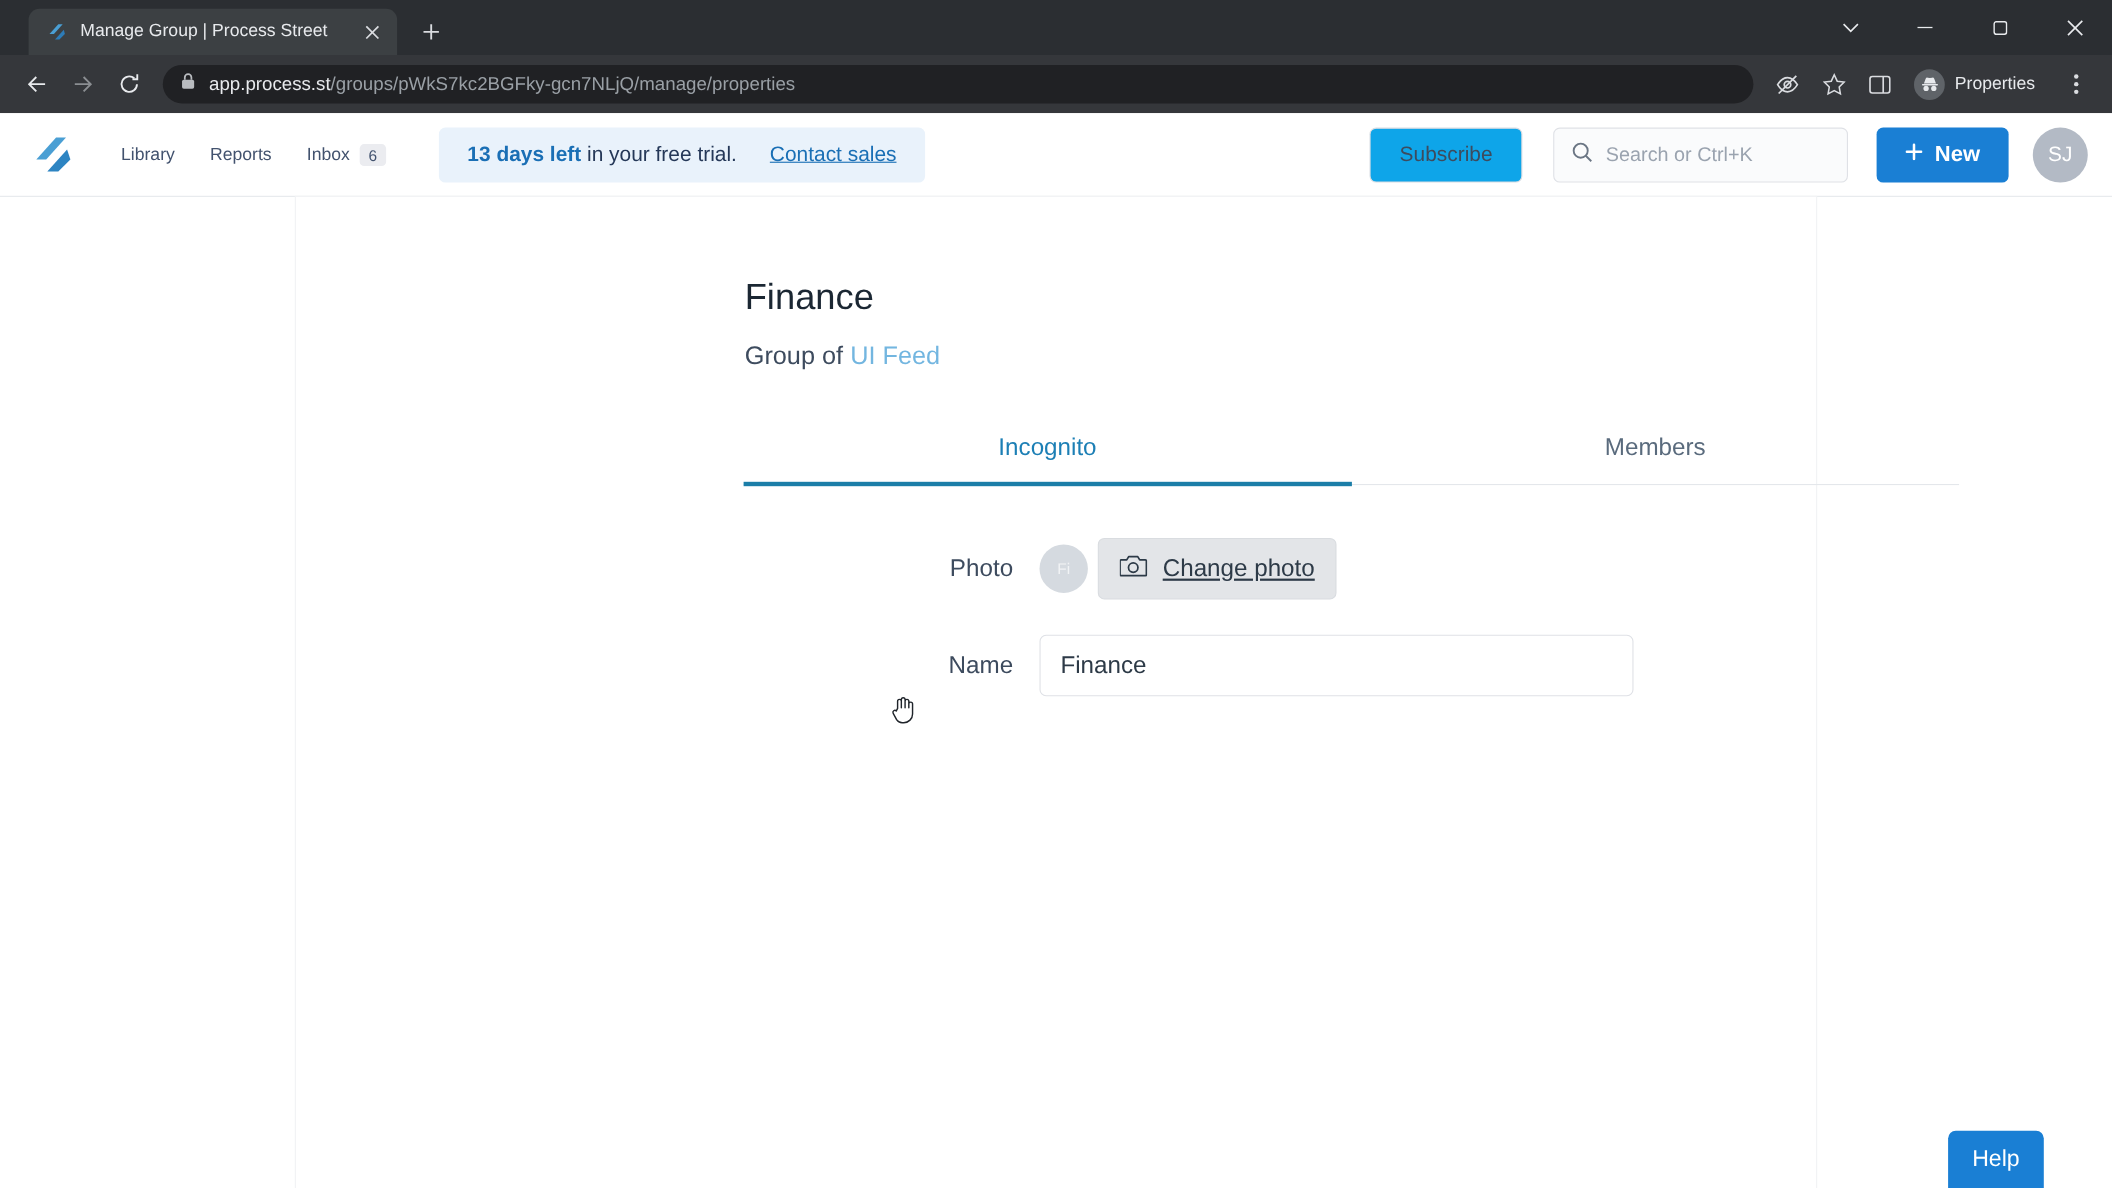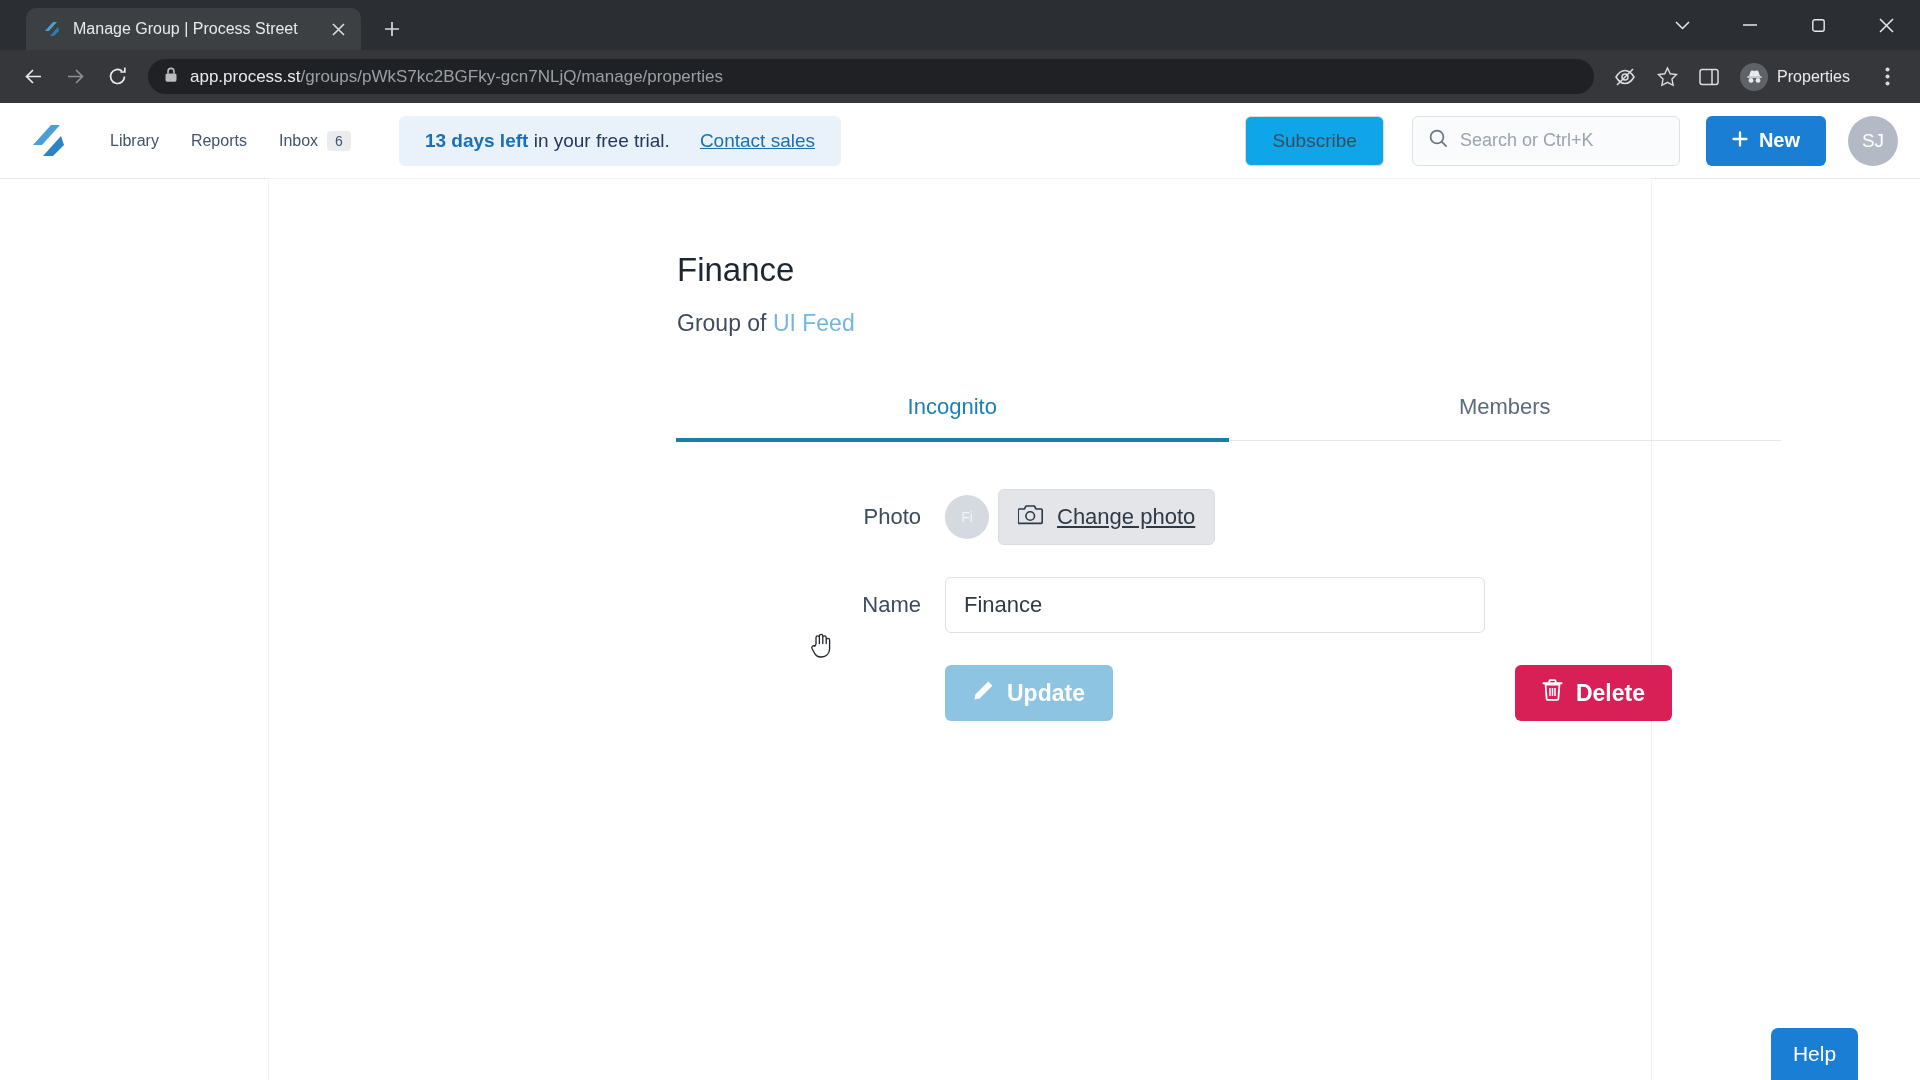--- a/index.html
+++ b/index.html
@@ -587,42 +587,20 @@
                 </span>
                 <span>Change photo</span>
               </button>
             </div>
 
             <div class="form-row">
               <span class="form-label">Name</span>
               <input class="name-input" value="Finance" style="">
             </div>
 
-            <div class="btn-row">
-              <button class="update-btn">
-                <span>
-                  <svg width="21" height="21" viewBox="0 0 21 21">
-                    <path d="M15.2 1.6 L19.4 5.8 L6.6 18.6 L1.4 19.6 L2.4 14.4 Z" fill="#fff"></path>
-                  </svg>
-                </span>
-                <span>Update</span>
-              </button>
-              <span class="btn-spacer"></span>
-              <button class="delete-btn">
-                <span>
-                  <svg width="21" height="22" viewBox="0 0 21 22">
-                    <path d="M1.5 4.3 h18" stroke="#fff" stroke-width="2" stroke-linecap="round"></path>
-                    <path d="M7.3 4.3 V2.2 a1 1 0 0 1 1 -1 h4.4 a1 1 0 0 1 1 1 V4.3" stroke="#fff" stroke-width="1.8" fill="none"></path>
-                    <path d="M3.6 5.6 h13.8 l-1 14.2 a1 1 0 0 1 -1 1 h-9.8 a1 1 0 0 1 -1 -1 z" stroke="#fff" stroke-width="1.8" fill="none"></path>
-                    <path d="M8 9 V17 M10.5 9 V17 M13 9 V17" stroke="#fff" stroke-width="1.5"></path>
-                  </svg>
-                </span>
-                <span>Delete</span>
-              </button>
-            </div>
 
           </div>
         </div>
       </div>
     </div>
 
     <span class="cursor">
       <svg width="22" height="28" viewBox="0 0 22 28">
         <path d="M6 13 V6.5 a1.7 1.7 0 0 1 3.4 0 V12.5 V5 a1.7 1.7 0 0 1 3.4 0 V12.5 V6.5 a1.7 1.7 0 0 1 3.4 0 V12.5 V9 a1.7 1.7 0 0 1 3.4 0 V18 a8 8 0 0 1 -8 8 h-1.5 a6 6 0 0 1 -5 -2.8 L2 17.5 a1.8 1.8 0 0 1 2.8 -2.2 Z" fill="#fff" stroke="#20252b" stroke-width="1.3" stroke-linejoin="round"></path>
       </svg>

